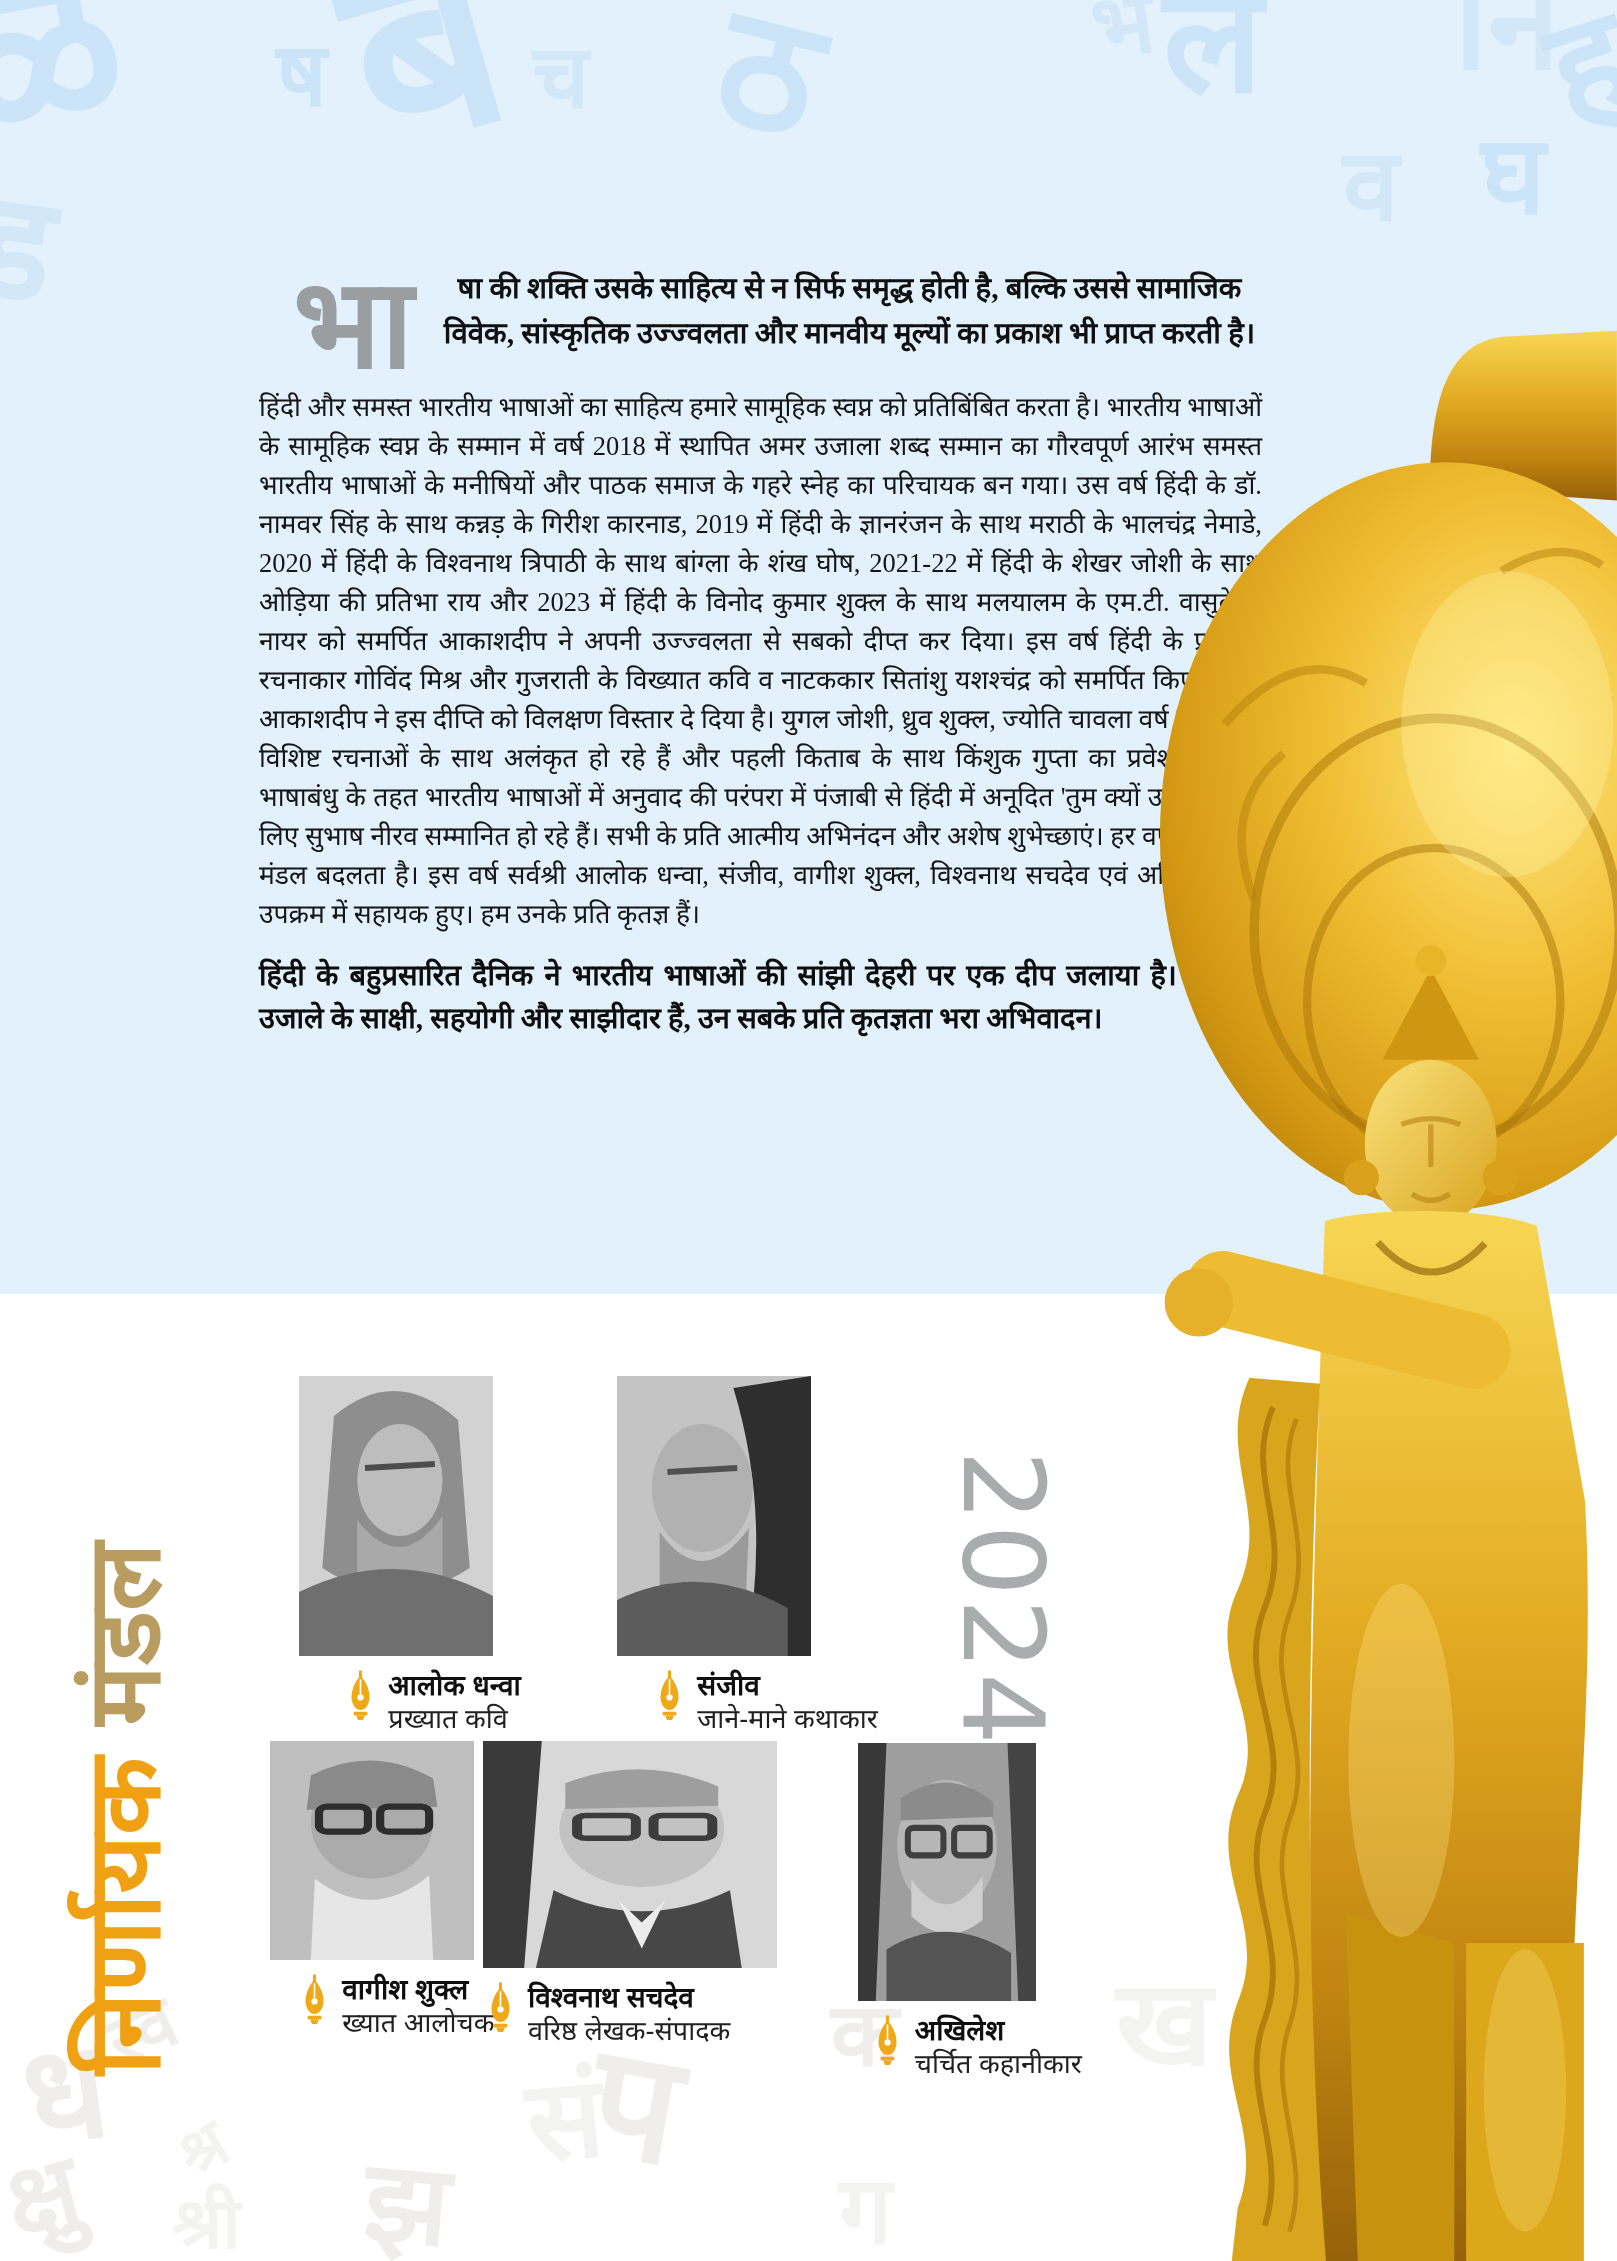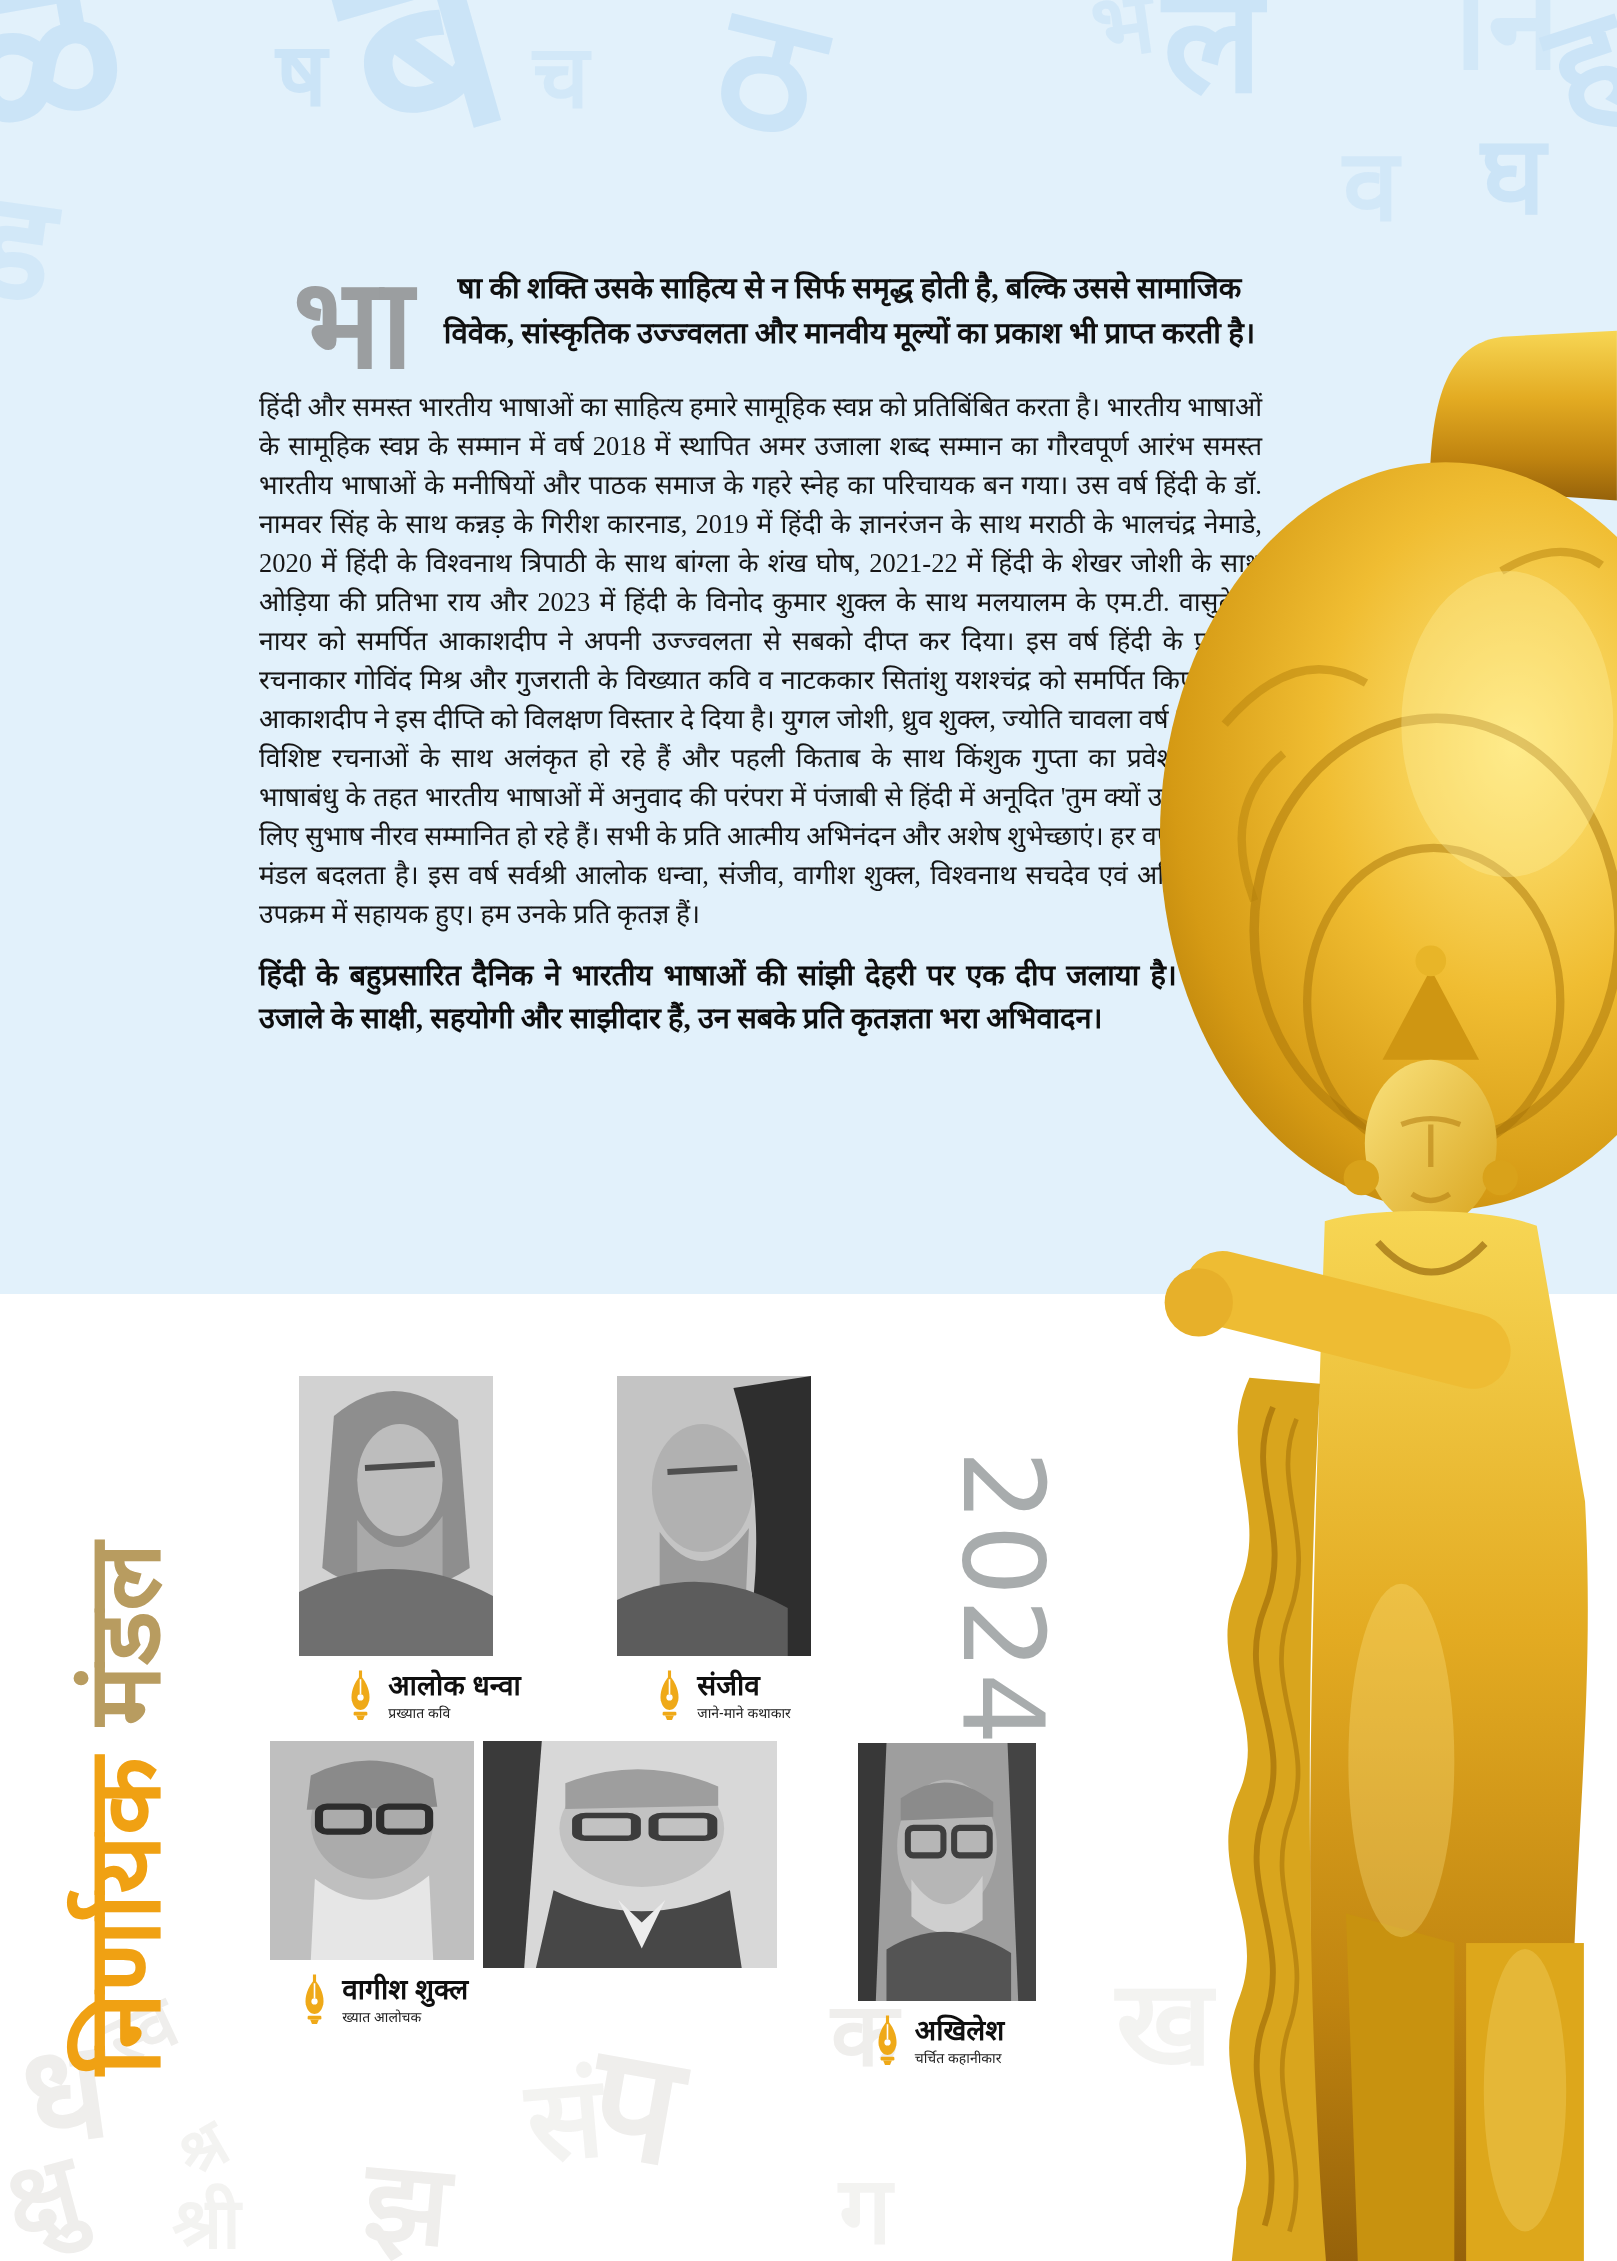--- a/index.html
+++ b/index.html
@@ -78,22 +78,22 @@
   .card5 .photo{height:258px;}
   .label{display:flex;align-items:flex-start;gap:15.3px;margin-top:14px;}
   .card1 .label{margin-left:49px;}
   .card2 .label{margin-left:40px;}
   .card3 .label{margin-left:32px;}
   .card4 .label{margin-left:4.7px;}
   .card5 .label{margin-left:16.5px;}
   .nib{flex:0 0 auto;width:25px;height:51px;}
   .member-name{font-family:"Liberation Sans",sans-serif;font-weight:bold;font-size:28px;
     line-height:31px;color:#0f0f0f;white-space:nowrap;}
-  .member-role{font-family:"Liberation Sans",sans-serif;font-size:14px;line-height:23.6px;
-    margin-top:1px;color:#202020;white-space:nowrap;}
+  .member-role{font-family:"Liberation Sans",sans-serif;font-size:27px;line-height:23.6px;
+    margin-top:7px;color:#202020;white-space:nowrap;}
 </style>
 </head>
 <body>
 
 <div class="page">
 
   <div class="blue-panel"></div>
 
   <span class="decor-letter" style="left:-41px;top:-56px;font-size:212px;transform:rotate(-10deg);">ळ</span>
   <span class="decor-letter dim" style="left:-26.5px;top:174px;font-size:147px;transform:rotate(8deg);">ड</span>
@@ -273,20 +273,34 @@
         <rect width="100" height="140" fill="#d8d8d8"></rect>
         <path d="M0,0 L20,0 L14,140 L0,140 Z" fill="#3a3a3a"></path>
         <ellipse cx="54" cy="54" rx="28" ry="36" fill="#c2c2c2"></ellipse>
         <path d="M28,26 Q54,8 80,28 L80,40 L28,42 Z" fill="#9e9e9e"></path>
         <rect x="32" y="46" width="20" height="14" rx="3" fill="none" stroke="#3c3c3c" stroke-width="3.4"></rect>
         <rect x="58" y="46" width="20" height="14" rx="3" fill="none" stroke="#3c3c3c" stroke-width="3.4"></rect>
         <path d="M24,92 Q54,118 84,92 L88,140 L18,140 Z" fill="#474747"></path>
         <path d="M46,98 L54,112 L62,98 L54,128 Z" fill="#ececec"></path>
       </svg>
     </div>
+    <div class="label">
+      <svg class="nib" viewBox="0 0 40 80">
+        <rect x="17.5" y="0" width="5" height="12" fill="var(--gold)"></rect>
+        <path d="M20,8 C9,20 4,36 6,48 C9,60 15,63 20,63 C25,63 31,60 34,48 C36,36 31,20 20,8 Z" fill="var(--gold)"></path>
+        <line x1="20" y1="14" x2="20" y2="38" stroke="#ffffff" stroke-width="2.6"></line>
+        <circle cx="20" cy="43" r="5" fill="#ffffff"></circle>
+        <rect x="9" y="66" width="22" height="6" rx="2" fill="var(--gold)"></rect>
+        <path d="M13,72 L27,72 L24,79 L16,79 Z" fill="var(--gold)"></path>
+      </svg>
+      <div>
+        <div class="member-name">विश्वनाथ सचदेव</div>
+        <div class="member-role">वरिष्ठ लेखक-संपादक</div>
+      </div>
+    </div>
   </div>
 
   <div class="card card5">
     <div class="photo">
       <svg viewBox="0 0 100 140" preserveAspectRatio="none">
         <rect width="100" height="140" fill="#9e9e9e"></rect>
         <path d="M0,0 L16,0 L10,140 L0,140 Z" fill="#383838"></path>
         <path d="M84,0 L100,0 L100,140 L90,140 Z" fill="#444444"></path>
         <ellipse cx="50" cy="56" rx="28" ry="36" fill="#b6b6b6"></ellipse>
         <path d="M24,30 Q50,12 76,32 L76,40 L24,42 Z" fill="#8b8b8b"></path>

